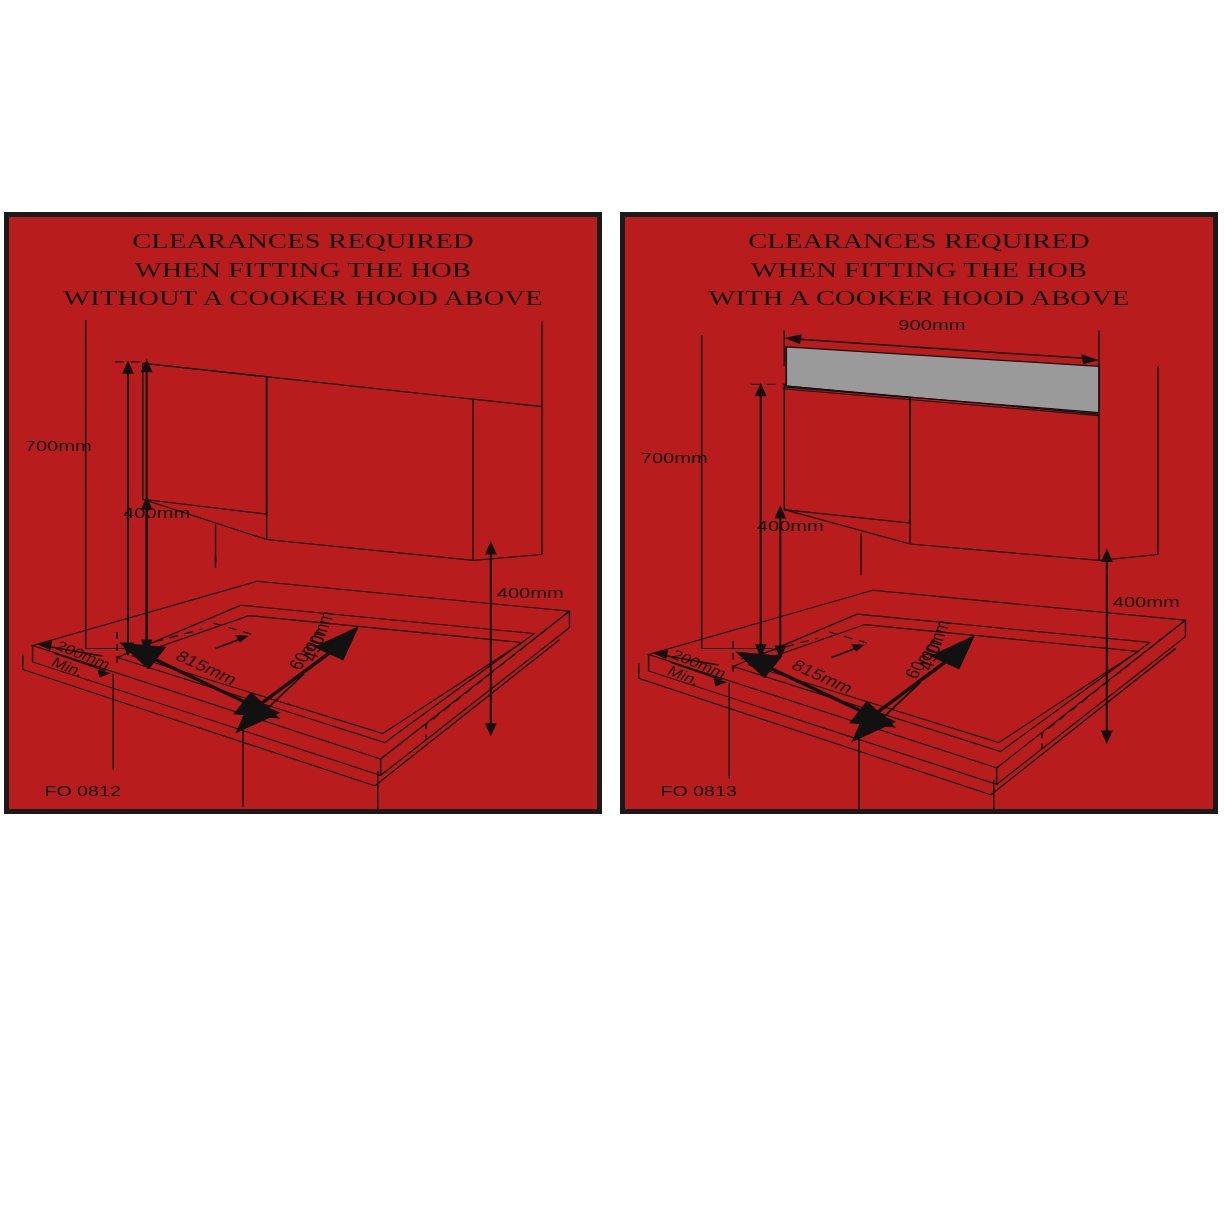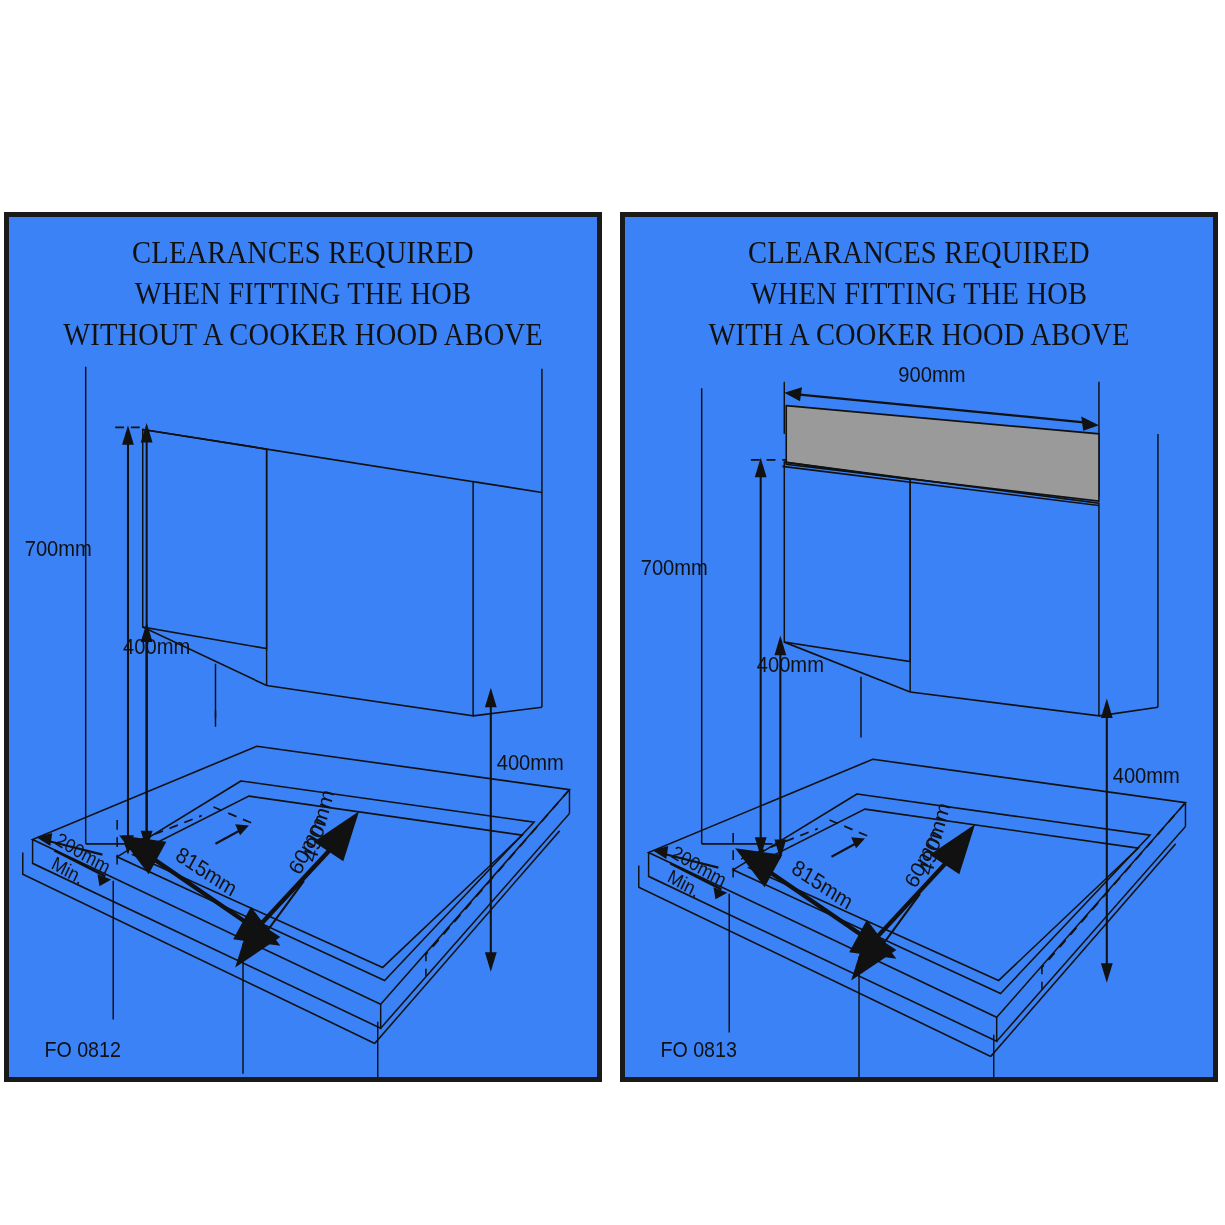--- a/index.html
+++ b/index.html
@@ -1,18 +1,18 @@
 <!DOCTYPE html>
 <html><head>
 <meta charset="utf-8">
 <style>
   html,body{margin:0;padding:0;background:#ffffff;}
   body{width:1225px;height:1225px;font-family:"Liberation Sans",sans-serif;}
   #stage{position:relative;width:1225px;height:1225px;background:#ffffff;overflow:hidden;}
-  .panel{position:absolute;top:212px;width:598px;height:870px;border:5px solid #1a1a1a;background:#3b82f6;box-sizing:border-box;}
+  .panel{position:absolute;top:212px;width:598px;height:602px;border:5px solid #1a1a1a;background:#b91c1c;box-sizing:border-box;}
   #panel-left{left:4px;}
   #panel-right{left:620px;}
   .panel-svg{position:absolute;left:0;top:0;width:100%;height:100%;display:block;}
   .title-line{font-family:"Liberation Serif",serif;font-size:29px;fill:#111111;text-anchor:middle;letter-spacing:.2px;}
   .dim{font-family:"Liberation Sans",sans-serif;font-size:20.5px;fill:#111111;}
   .dim-sm{font-family:"Liberation Sans",sans-serif;font-size:18px;fill:#111111;}
   .code{font-family:"Liberation Sans",sans-serif;font-size:20px;fill:#111111;}
   .ln-thin{stroke:#111111;fill:none;stroke-width:1.5;}
   .ln-dash{stroke:#111111;fill:none;stroke-width:1.6;stroke-dasharray:9 7;}
   .ln-arrow{stroke:#111111;fill:none;stroke-width:2.1;}

